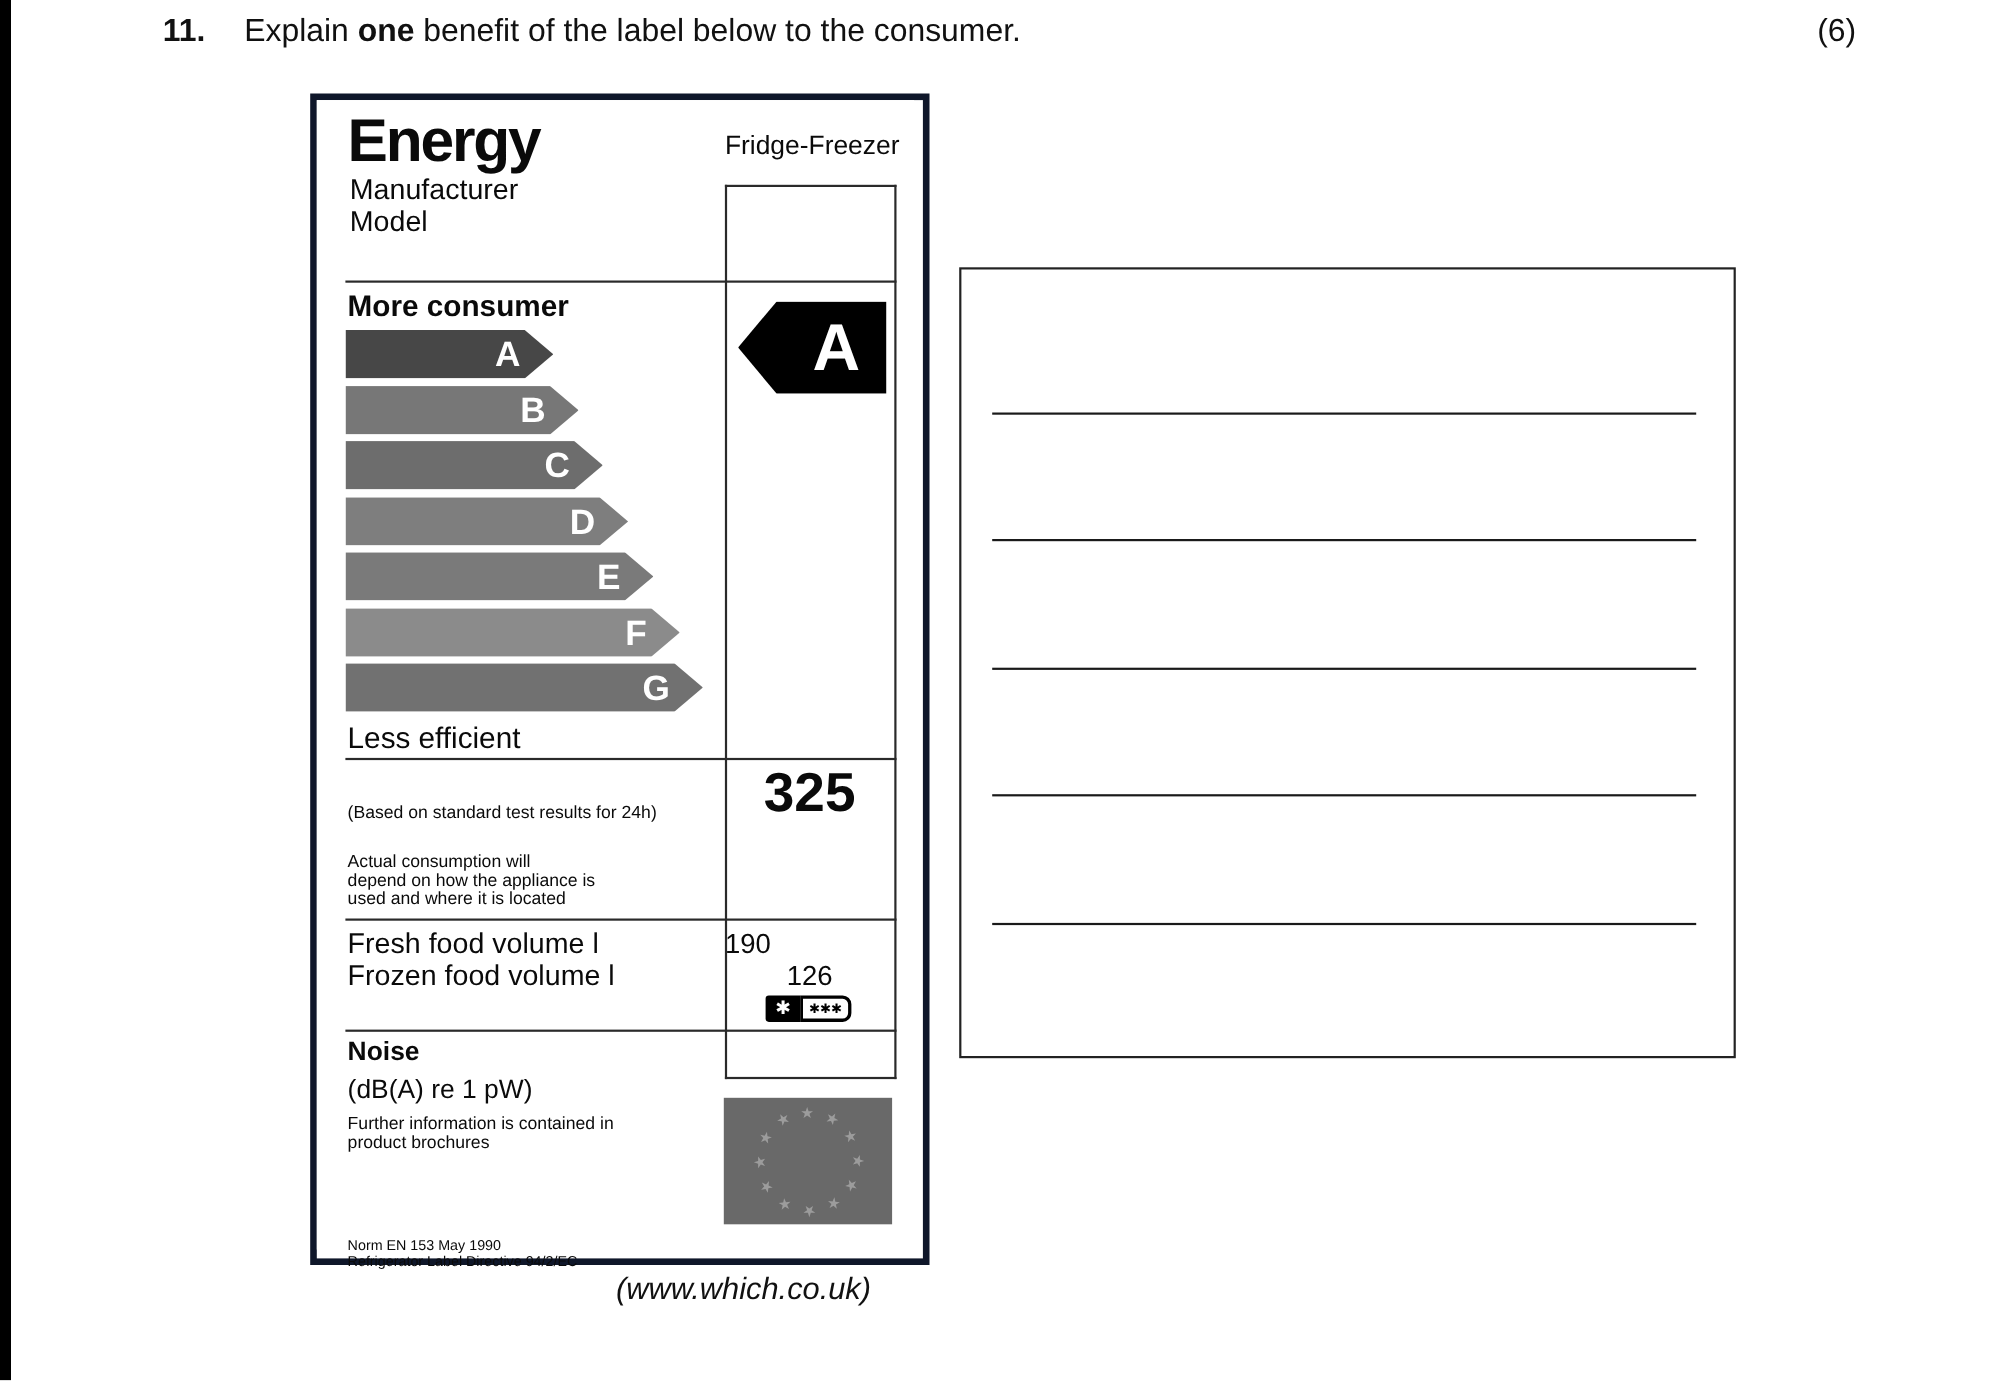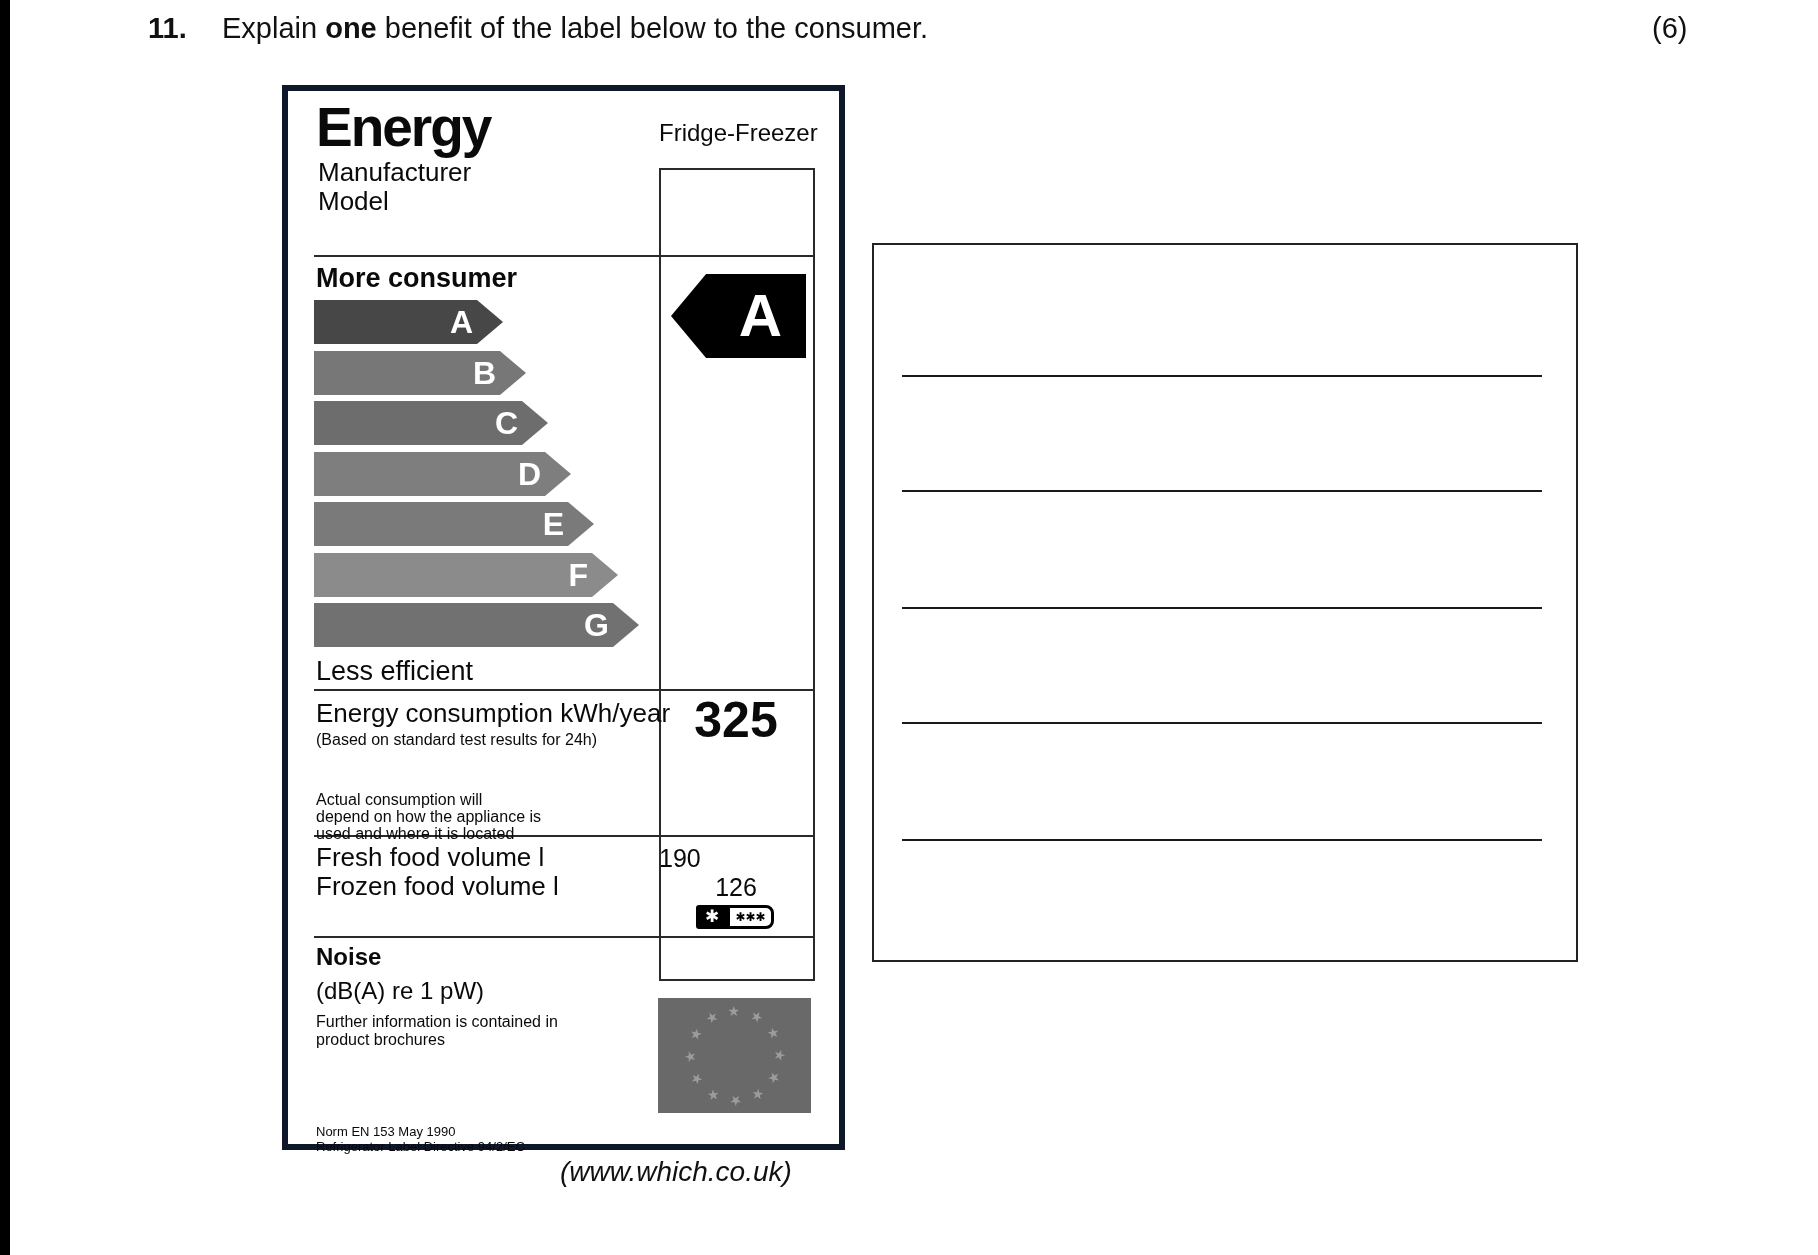--- a/index.html
+++ b/index.html
@@ -35,21 +35,21 @@
           clip-path: polygon(0 0, calc(100% - 26px) 0, 100% 50%, calc(100% - 26px) 100%, 0 100%);
           color:#fff; }
   .band span { position:absolute; right:30px; top:2px; font-size:32px; font-weight:bold; line-height:40px; }
 
   .big-arrow { position:absolute; left:383px; top:183px; width:135px; height:84px; background:#000;
                clip-path: polygon(100% 0, 26% 0, 0 50%, 26% 100%, 100% 100%); }
   .big-arrow span { position:absolute; right:24px; top:6px; font-size:60px; font-weight:bold; color:#fff; line-height:72px; }
 
   .txt-consumption { position:absolute; left:28px; top:607px; font-size:26px; color:#0a0a0a; }
   .txt-based       { position:absolute; left:28px; top:640px; font-size:16px; color:#0a0a0a; }
-  .txt-actual      { position:absolute; left:28px; top:684px; font-size:16px; line-height:17px; color:#0a0a0a;margin-top:16px; }
+  .txt-actual      { position:absolute; left:28px; top:684px; font-size:16px; line-height:17px; color:#0a0a0a; }
   .val-325 { position:absolute; left:371px; top:600px; width:154px; text-align:center; font-size:50px; font-weight:bold; color:#0a0a0a; }
 
   .txt-fresh  { position:absolute; left:28px; top:751px; font-size:26px; color:#0a0a0a; }
   .txt-frozen { position:absolute; left:28px; top:780px; font-size:26px; color:#0a0a0a; }
   .val-190 { position:absolute; left:371px; top:753px; width:154px; text-align:left; font-size:25px; color:#0a0a0a; }
   .val-126 { position:absolute; left:371px; top:782px; width:154px; text-align:center; font-size:25px; color:#0a0a0a; }
 
   .star-badge { position:absolute; left:408px; top:814px; width:78px; height:24px; display:flex; }
   .star-badge .blackbox { width:32px; height:24px; background:#000; color:#fff; font-size:17px; line-height:24px; text-align:center; border-radius:3px 0 0 3px; }
   .star-badge .whitebox { width:46px; height:24px; border:3px solid #000; border-left:2px solid #000; border-radius:0 8px 8px 0;
@@ -132,21 +132,20 @@
       <div class="band" style="top: 512px; width: 325px; background: rgb(113, 113, 113);">
           <span>G</span>
         </div>
 
       <div class="big-arrow" style="background: rgb(0, 0, 0);">
           <span>A</span>
         </div>
 
       <div class="sec-less">Less efficient</div>
 
-      <div class="txt-consumption">Energy consumption kWh/year</div>
       <div class="txt-based">(Based on standard test results for 24h)</div>
       <div class="txt-actual">
         <div>Actual consumption will</div>
         <div>depend on how the appliance is</div>
         <div>used and where it is located</div>
       </div>
       <div class="val-325">325</div>
 
       <div class="txt-fresh">Fresh food volume l</div>
       <div class="txt-frozen">Frozen food volume l</div>

